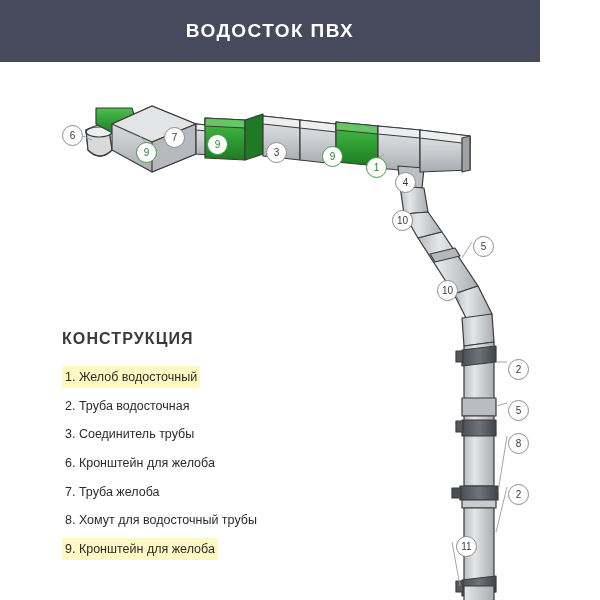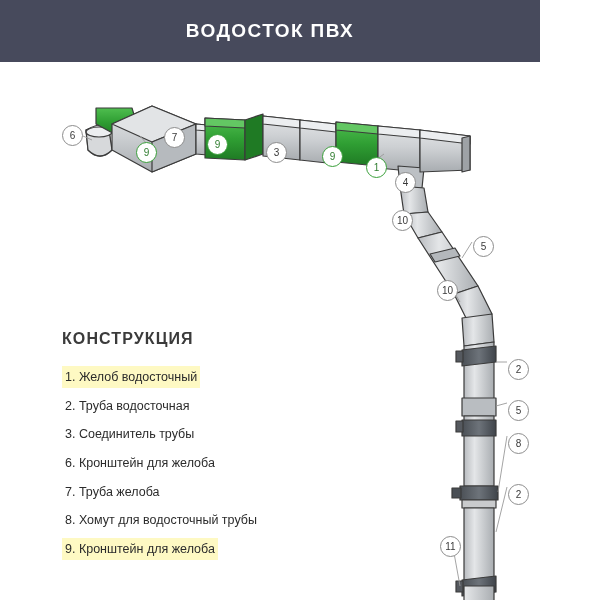--- a/index.html
+++ b/index.html
@@ -288,21 +288,21 @@
       </div>
     <div class="badge" style="left:508px; top:338px;">
         <span>5</span>
       </div>
     <div class="badge" style="left:508px; top:371px;">
         <span>8</span>
       </div>
     <div class="badge" style="left:508px; top:422px;">
         <span>2</span>
       </div>
-    <div class="badge" style="left:440px; top:474px;">
+    <div class="badge" style="left:456px; top:474px;">
         <span>11</span>
       </div>
   </div>
 
   <div class="legend">
     <div class="legend-title">КОНСТРУКЦИЯ</div>
 
     <div class="legend-row">
       <span class="legend-item hl">
         <span>1.</span>

